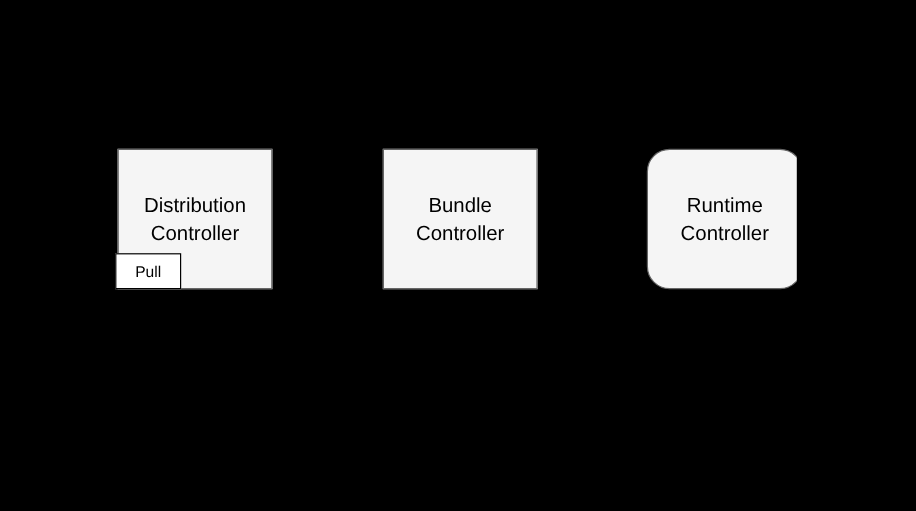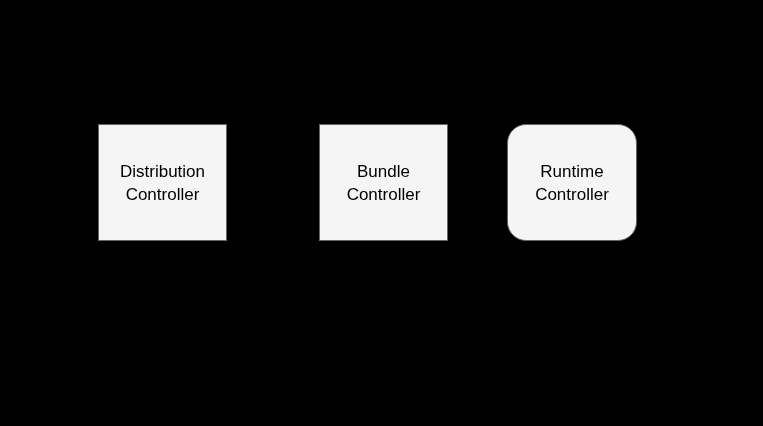--- a/index.html
+++ b/index.html
@@ -22,21 +22,21 @@
     box-sizing: border-box;
     background: var(--node-fill, #f5f5f5);
     border: 1px solid var(--node-border, #666666);
     display: flex;
     align-items: center;
     justify-content: center;
     text-align: center;
   }
   .node-1 { left: 98px;  width: 129px; }
   .node-2 { left: 319px; width: 129px; }
-  .node-3 { left: 507px; width: 130px; border-radius: 19px; }
+  .node-3 { left: 539px; width: 130px; border-radius: 19px; }
   .node-label {
     white-space: pre-line;
     font-size: 17px;
     line-height: 23px;
     color: var(--text, #000000);
   }
   .badge {
     position: absolute;
     left: -3px;
     bottom: -1px;
@@ -57,20 +57,23 @@
   }
 </style>
 </head>
 <body>
 
 <div class="canvas">
 
   <div class="node node-1">
     <span class="node-label">Distribution
 Controller</span>
+    <div class="badge badge-pull">
+      <span class="badge-label">Pull</span>
+    </div>
   </div>
 
   <div class="node node-2">
     <span class="node-label">Bundle
 Controller</span>
   </div>
 
   <div class="node node-3">
     <span class="node-label">Runtime
 Controller</span>

